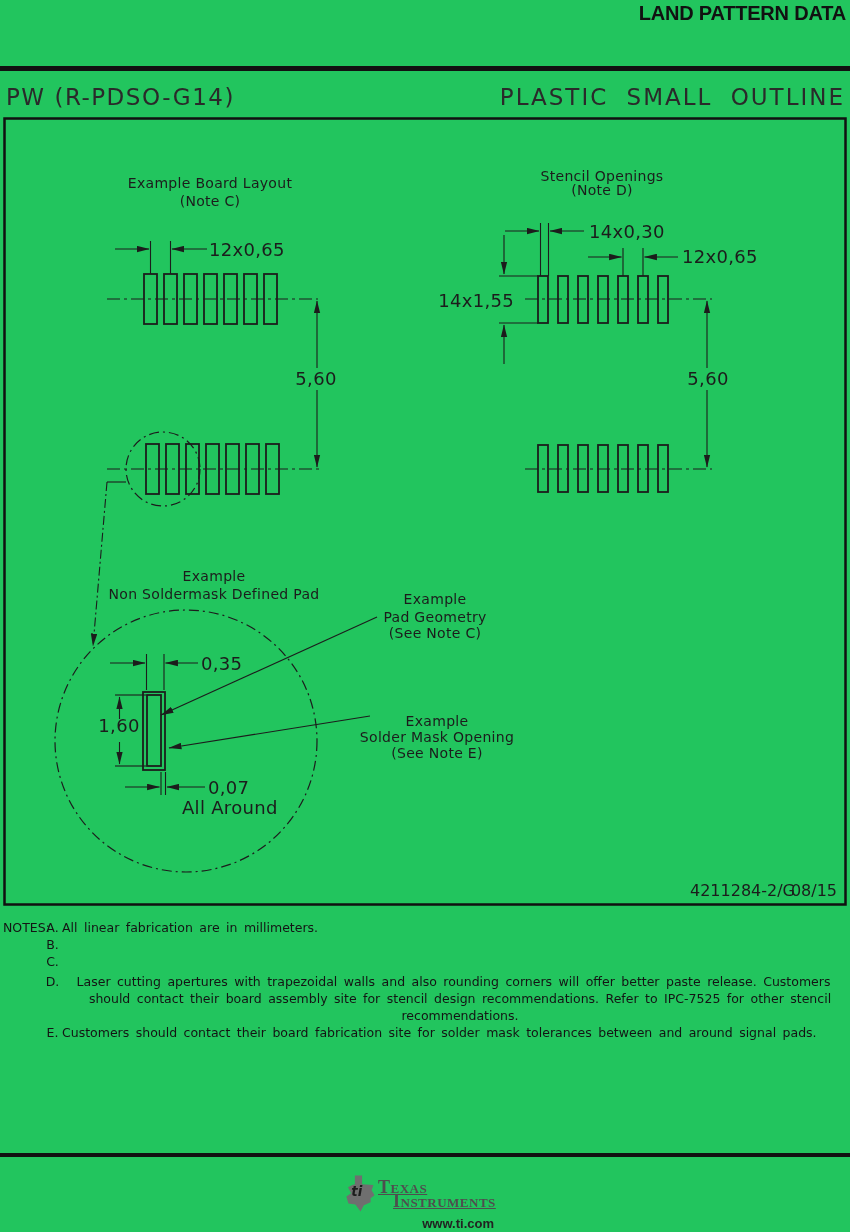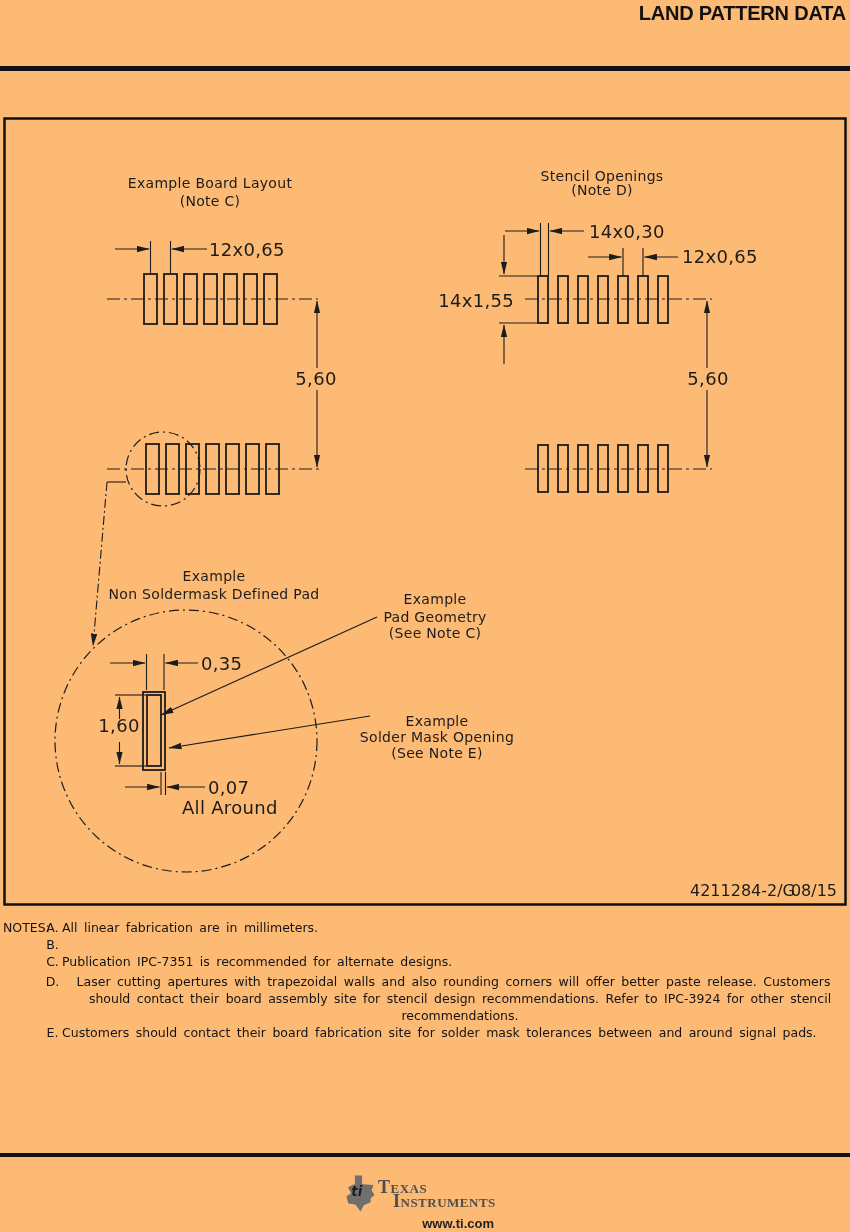--- a/index.html
+++ b/index.html
@@ -1,16 +1,16 @@
 <!DOCTYPE html>
 <html><head>
 <meta charset="utf-8">
 <style>
   html,body{margin:0;padding:0;background:#fff;}
-  #page{position:relative;width:850px;height:1232px;background:#fdba74;overflow:hidden;
+  #page{position:relative;width:850px;height:1232px;background:#22c55e;overflow:hidden;
         font-family:"DejaVu Sans",sans-serif;color:#1c1c1c;}
   .abs{position:absolute;}
   
   .doc-title{top:2px;right:4px;font-family:"Liberation Sans",sans-serif;font-weight:700;
              font-size:20px;letter-spacing:-0.2px;color:#111;}
   .rule-top{top:66px;left:0;width:850px;height:5px;background:#111;}
   .pkg-code{top:84px;left:6px;font-size:23px;letter-spacing:1.5px;color:#2a2a2a;}
   .pkg-name{top:84px;right:5px;font-size:23px;letter-spacing:2px;word-spacing:9px;color:#2a2a2a;}
   
   .draw-box{top:117px;left:3px;width:844px;height:789px;border-radius:6px;}
@@ -30,33 +30,35 @@
   .note-row{display:flex;margin-left:40px;}
   .note-row.gap{margin-top:4px;}
   .nid{width:19px;flex:0 0 19px;}
   .ntxt{max-width:770px;padding-left:13px;text-indent:-13px;}
   
   .rule-bottom{top:1153px;left:0;width:850px;height:4px;background:#111;}
   .footer{top:1172px;left:0;width:850px;height:60px;}
   .logo-wrap{position:absolute;left:344px;top:3px;display:flex;}
   .ti-map{width:31px;height:37px;}
   .brand{margin-left:3px;margin-top:5px;font-family:"Liberation Serif",serif;
-         font-variant:small-caps;font-weight:700;color:#4e4e4e;line-height:14px;}
+         font-variant:small-caps;font-weight:700;color:#4e4e4e;line-height:14px;text-decoration:underline;}
   .brand .b1{font-size:18px;letter-spacing:0.5px;}
   .brand .b2{font-size:18px;letter-spacing:0.5px;margin-left:15px;}
   .ti-url{position:absolute;left:344px;top:44px;width:150px;text-align:right;
           font-family:"Liberation Sans",sans-serif;font-weight:700;font-size:13px;color:#222;}
 </style>
 </head>
 <body>
 
 <div id="page">
 
   <div class="abs doc-title">LAND PATTERN DATA</div>
   <div class="abs rule-top"></div>
+  <div class="abs pkg-code">PW (R-PDSO-G14)</div>
+  <div class="abs pkg-name">PLASTIC SMALL OUTLINE</div>
 
   <div class="abs draw-box">
   <svg width="844" height="789" viewBox="0 0 844 789">
     <defs>
       <marker id="arr" viewBox="0 0 12 6" refX="11.5" refY="3" markerWidth="13" markerHeight="7" markerUnits="userSpaceOnUse" orient="auto-start-reverse">
         <path d="M0,0 L12,3 L0,6 Z" class="arrfill"></path>
       </marker>
     </defs>
 
     <rect x="1.5" y="1.5" width="841" height="786" fill="none" stroke="#111" stroke-width="2.5"></rect>
@@ -225,25 +227,24 @@
     <span class="notes-label">NOTES:</span>
     <div class="note-row">
       <span class="nid">A.</span>
       <span class="ntxt">All linear fabrication are in millimeters.</span>
     </div>
     <div class="note-row">
       <span class="nid">B.</span>
     </div>
     <div class="note-row">
       <span class="nid">C.</span>
-      <span class="ntxt">Publication IPC-7351 is recommended for alternate designs.</span>
     </div>
     <div class="note-row gap">
       <span class="nid">D.</span>
-      <span class="ntxt">Laser cutting apertures with trapezoidal walls and also rounding corners will offer better paste release.  Customers should contact their board assembly site for stencil design recommendations. Refer to IPC-3924 for other stencil recommendations.</span>
+      <span class="ntxt">Laser cutting apertures with trapezoidal walls and also rounding corners will offer better paste release.  Customers should contact their board assembly site for stencil design recommendations. Refer to IPC-7525 for other stencil recommendations.</span>
     </div>
     <div class="note-row">
       <span class="nid">E.</span>
       <span class="ntxt">Customers should contact their board fabrication site for solder mask tolerances between and around signal pads.</span>
     </div>
   </div>
 
   <div class="abs rule-bottom"></div>
   <div class="abs footer">
     <div class="logo-wrap">

